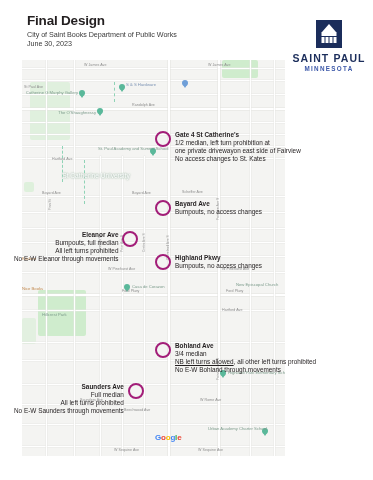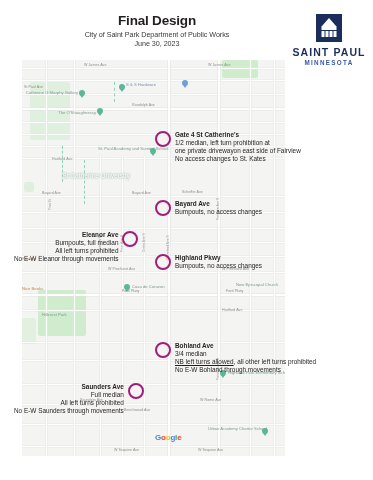--- a/index.html
+++ b/index.html
@@ -19,42 +19,41 @@
   
   #header {
     position: absolute;
     left: 0; top: 0;
     width: 373px; height: 62px;
   }
   #title-block {
     position: absolute;
     left: 27px; top: 13px;
     width: 260px;
-    text-align: center;
   }
   #doc-title {
     font-size: 13.5px;
     font-weight: bold;
     letter-spacing: -0.2px;
     line-height: 15px;
     color: #231f20;
     margin-bottom: 2px;
   }
   .subtitle-line {
     font-size: 7.2px;
     line-height: 9.4px;
     color: #3a3a3a;
     letter-spacing: -0.05px;
     white-space: nowrap;
   }
 
   
   #logo-block {
     position: absolute;
-    left: 290px; top: 14px;
+    left: 290px; top: 20px;
     width: 78px;
     text-align: center;
   }
   #logo-mark {
     width: 26px; height: 28px;
     background: #1b2d5b;
     margin: 0 auto 4px auto;
     position: relative;
     display: block;
   }
@@ -243,21 +242,21 @@
   }
   .co-line u { text-decoration: underline; }
 </style>
 </head>
 <body>
 
 <div id="header">
 
   <div id="title-block">
     <div id="doc-title">Final Design</div>
-    <div class="subtitle-line">City of Saint Park Department of Public Works</div>
+    <div class="subtitle-line">City of Saint Books Department of Public Works</div>
     <div class="subtitle-line">June 30, 2023</div>
   </div>
 
   <div id="logo-block">
     <div id="logo-mark">
       <div id="logo-dome"></div>
       <div id="logo-base"></div>
       <div id="logo-cols">
         <i></i>
           <i></i>

